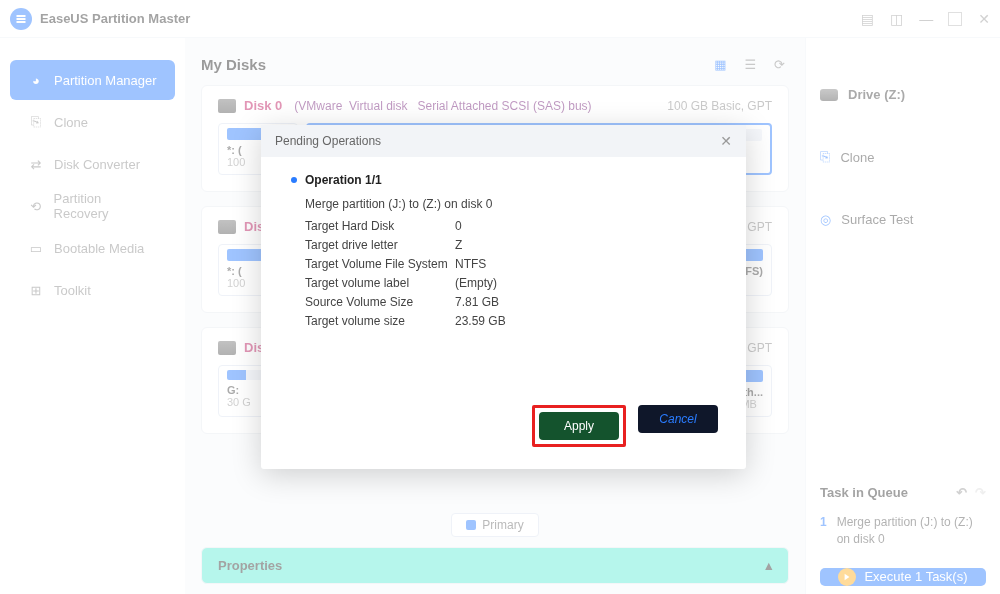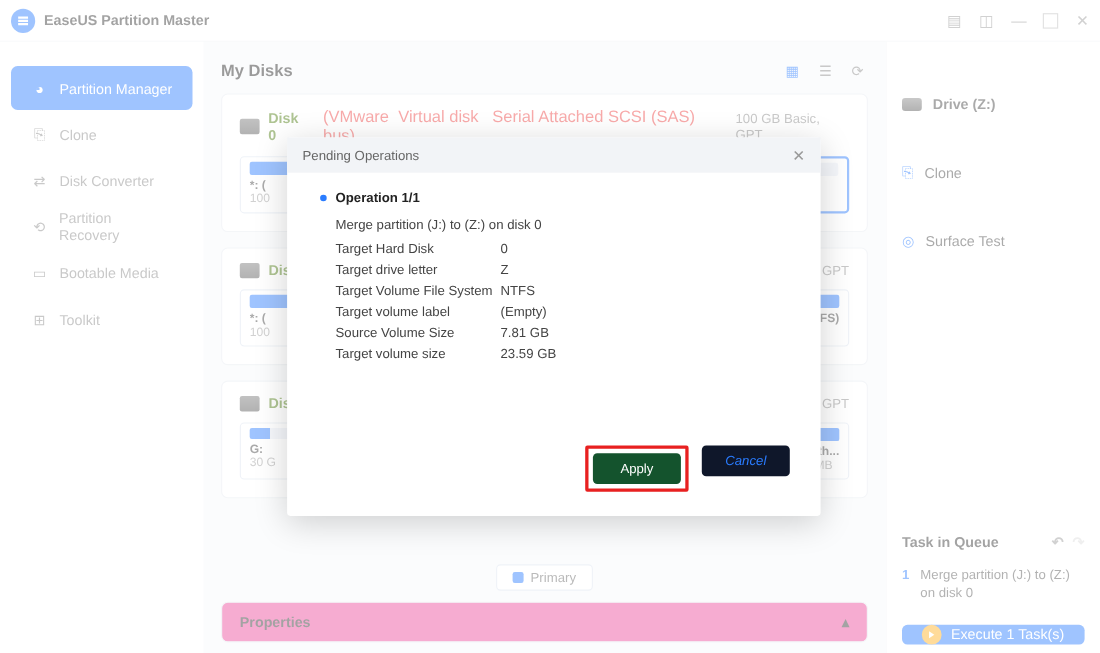--- a/index.html
+++ b/index.html
@@ -23,36 +23,36 @@
 
 .main { flex: 1; background: #f6f8fa; padding: 18px 16px 10px; display: flex; flex-direction: column; position: relative; }
 .main-header { display: flex; align-items: center; margin-bottom: 12px; }
 .main-header h2 { font-size: 15px; color: #222; }
 .view-controls { margin-left: auto; display: flex; gap: 18px; color: #888; align-items:center; margin-right:4px;}
 .view-controls .grid{ color:#2a7cff; }
 
 .disk-card { background: #fff; border: 1px solid #e6eaf0; border-radius: 6px; padding: 12px 16px 16px; margin-bottom: 14px; }
 .disk-row { display: flex; align-items: center; gap: 8px; margin-bottom: 10px; }
 .disk-row .diskicon{ width:18px; height:14px; background:linear-gradient(#777,#555); border-radius:2px; position:relative; }
-.disk-row .name { font-weight: 700; color: #4d7c0f; }
-.disk-row .meta { color: #ef4444; margin-left:4px; font-size:15px;}
+.disk-row .name { font-weight: 700; color: #be185d; }
+.disk-row .meta { color: #701a75; margin-left:4px; font-size:12px;}
 .disk-row .capacity { margin-left: auto; color: #888; font-size:12px;}
 .parts { display: flex; gap: 8px; }
 .part { border: 1px solid #dbe3ef; border-radius: 4px; padding: 4px 8px 6px; font-size: 11px; color: #666; min-width:80px; }
 .part.selected { border: 2px solid #2a7cff; }
 .part .bar { height: 12px; background: #2a7cff; margin-bottom: 4px; border-radius:2px; }
 .part .bar.half{ background: linear-gradient(90deg,#2a7cff 30%,#e8edf5 30%);}
 .part .lbl { font-weight:600; color:#444; font-size:11px; white-space:nowrap; overflow:hidden;}
 .part .sz { color:#999; font-size:11px;}
 
 .legend { display:flex; justify-content:center; margin-top:auto; margin-bottom:10px;}
 .legend .chip{ border:1px solid #dbe3ef; padding:4px 14px; border-radius:4px; display:flex; align-items:center; gap:6px; font-size:12px; color:#666; background:#fff;}
 .legend .sq{ width:10px; height:10px; background:#2a7cff; border-radius:2px;}
 
-.props { background:#ec4899; border:1px solid #e6eaf0; border-radius:6px; padding:10px 16px; font-weight:700; color:#333; display:flex; justify-content:space-between; align-items:center;}
+.props { background:#5eead4; border:1px solid #e6eaf0; border-radius:6px; padding:10px 16px; font-weight:700; color:#333; display:flex; justify-content:space-between; align-items:center;}
 
 
 .rightpanel { width: 195px; background: #fff; padding: 20px 14px; border-left:1px solid #eef1f5; display:flex; flex-direction:column;}
 .rightpanel .row{ display:flex; align-items:center; gap:10px; margin-bottom:18px; font-size:13px; color:#444;margin-top:29px;}
 .rightpanel .row.first{ font-weight:700;}
 .rightpanel .diskicn{ width:18px; height:12px; background:linear-gradient(#888,#555); border-radius:3px;}
 .rightpanel .blue{ color:#2a7cff; }
 .task-title{ font-weight:700; color:#333; font-size:13px; margin-top:auto; display:flex; align-items:center; gap:8px;}
 .task-title .ops{ margin-left:auto; display:flex; gap:8px; color:#999;}
 .task-item{ display:flex; gap:10px; margin-top:14px; font-size:12px; color:#555; line-height:1.4;}

